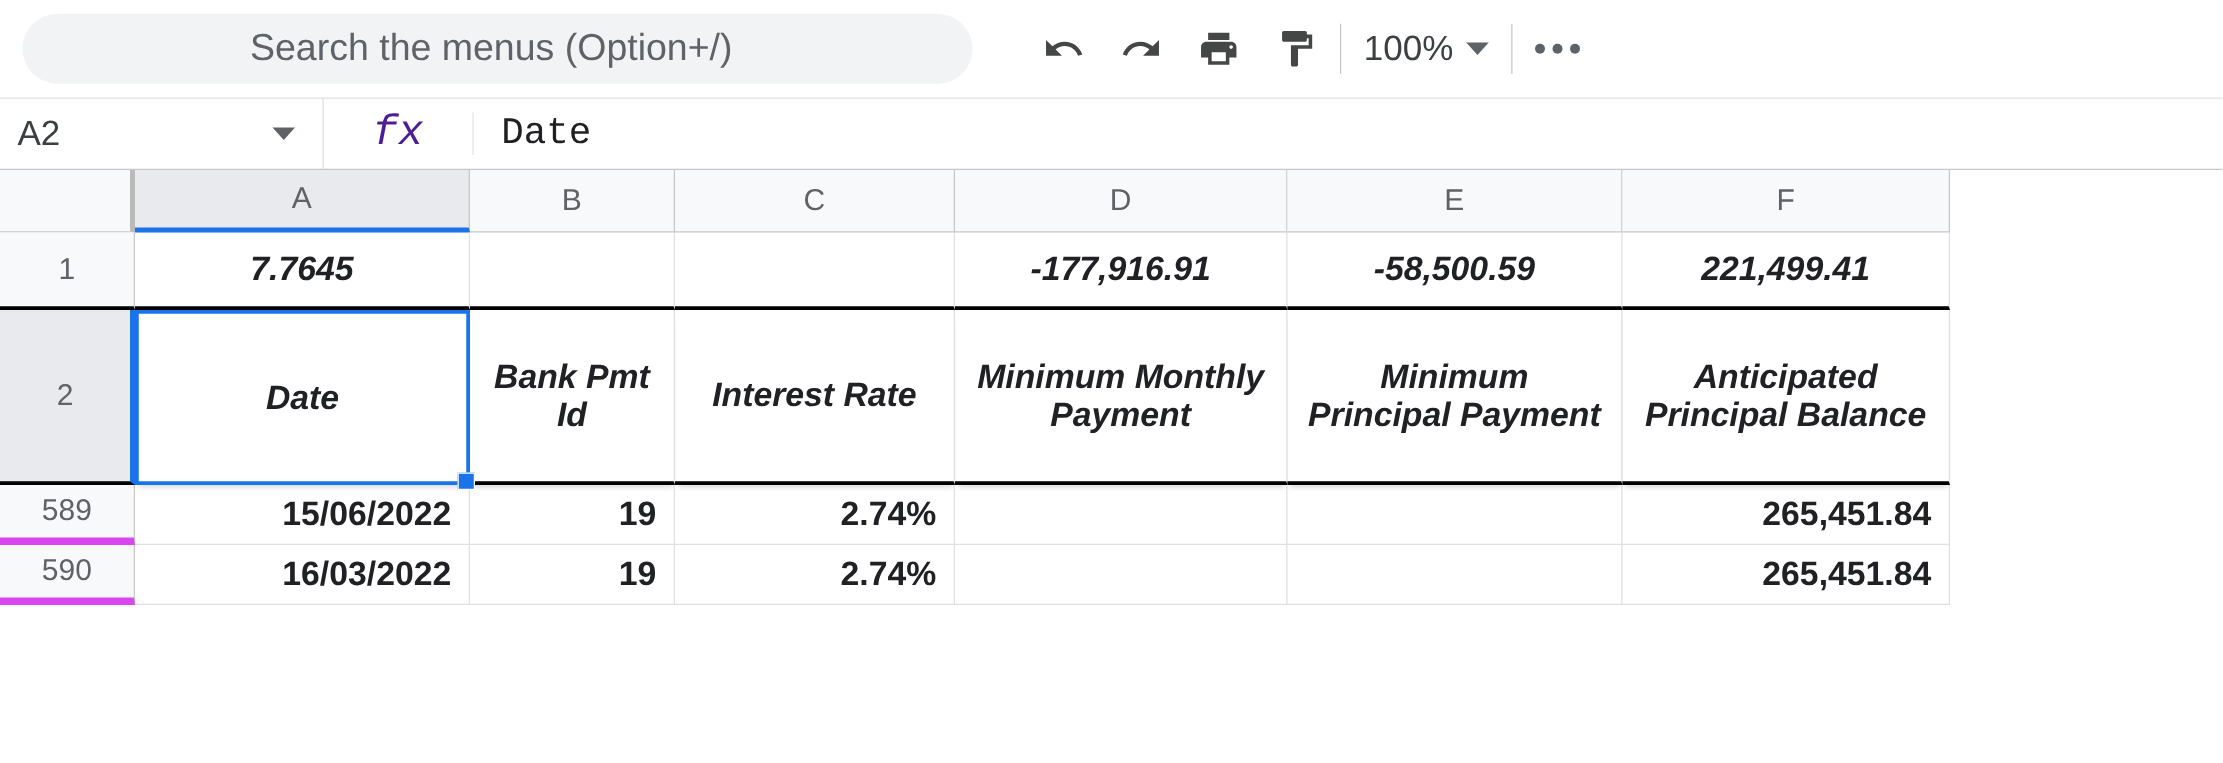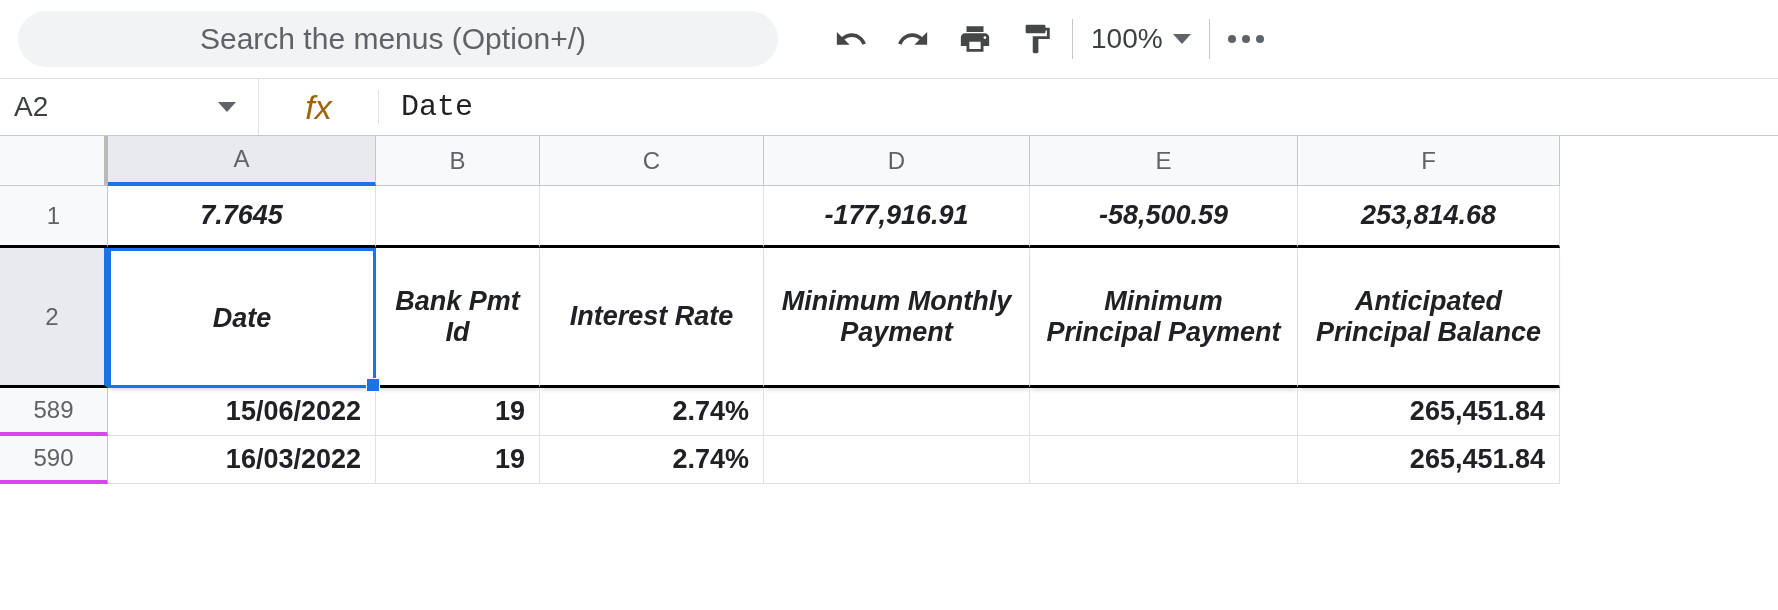--- a/index.html
+++ b/index.html
@@ -111,24 +111,24 @@
       border-left: 9px solid transparent;
       border-right: 9px solid transparent;
       border-top: 10px solid #5f6368;
       margin-right: 22px;
     }
     .fx-icon {
       width: 120px;
       display: flex;
       align-items: center;
       justify-content: center;
-      font-family: Liberation Sans, sans-serif;
+      font-family: Liberation Mono, monospace;
       font-style: italic;
       font-size: 34px;
-      color: #a16207;
+      color: #4c1d95;
       border-right: 1px solid #e0e0e0;
       height: 60%;
     }
     .formula-input {
       flex: 1;
       padding-left: 22px;
       font-family: "Courier New", monospace;
       font-size: 30px;
       color: #202124;
       border: none;
@@ -148,21 +148,21 @@
       font-size: 24px;
       color: #5f6368;
       height: 50px;
     }
     .col-hdr.selected {
       background: #e8eaed;
     }
     .row-hdr {
       background: #f8f9fa;
       border-right: 1px solid #c7c7c7;
-      border-bottom: 4px solid #d946ef;
+      border-bottom: 6px solid #d946ef;
       display: flex;
       align-items: center;
       justify-content: center;
       font-size: 24px;
       color: #5f6368;
     }
     .row-hdr.selected {
       background: #e8eaed;
       border-right: 4px solid #1a73e8;
     }
@@ -278,21 +278,21 @@
   <div class="col-hdr">D</div>
   <div class="col-hdr">E</div>
   <div class="col-hdr">F</div>
 
   <div class="row-hdr row1">1</div>
   <div class="cell row1 bold center">7.7645</div>
   <div class="cell row1"></div>
   <div class="cell row1"></div>
   <div class="cell row1 bold center">-177,916.91</div>
   <div class="cell row1 bold center">-58,500.59</div>
-  <div class="cell row1 bold center">253,814.68</div>
+  <div class="cell row1 bold center">221,499.41</div>
 
   <div class="row-hdr row2 selected">2</div>
   <div class="cell row2 bold selected-cell">Date</div>
   <div class="cell row2 bold">Bank Pmt Id</div>
   <div class="cell row2 bold">Interest Rate</div>
   <div class="cell row2 bold">Minimum Monthly Payment</div>
   <div class="cell row2 bold">Minimum Principal Payment</div>
   <div class="cell row2 bold">Anticipated Principal Balance</div>
 
   <div class="row-hdr row589">589</div>

